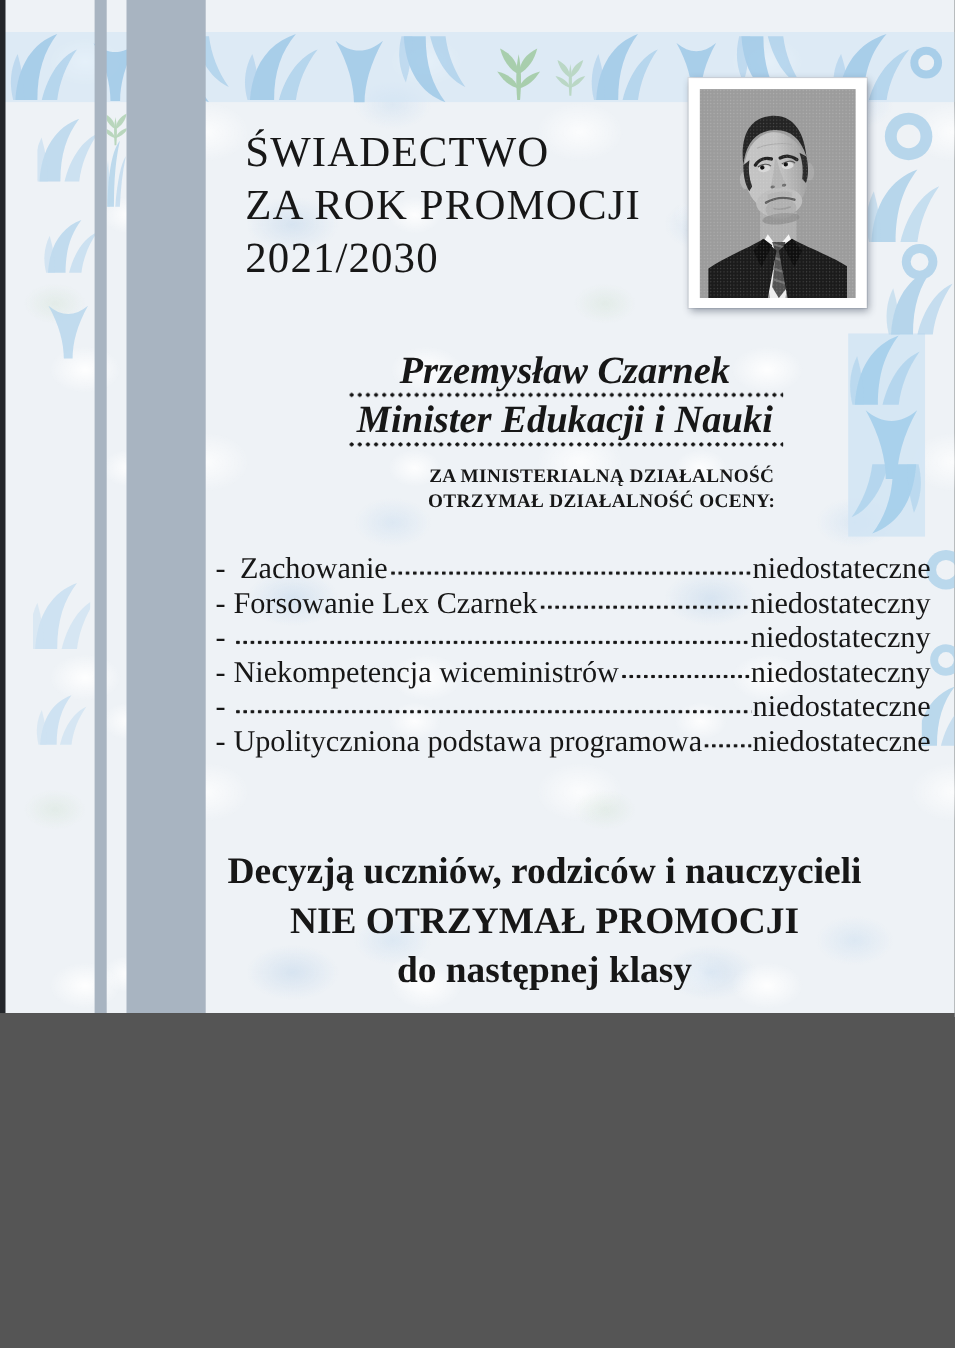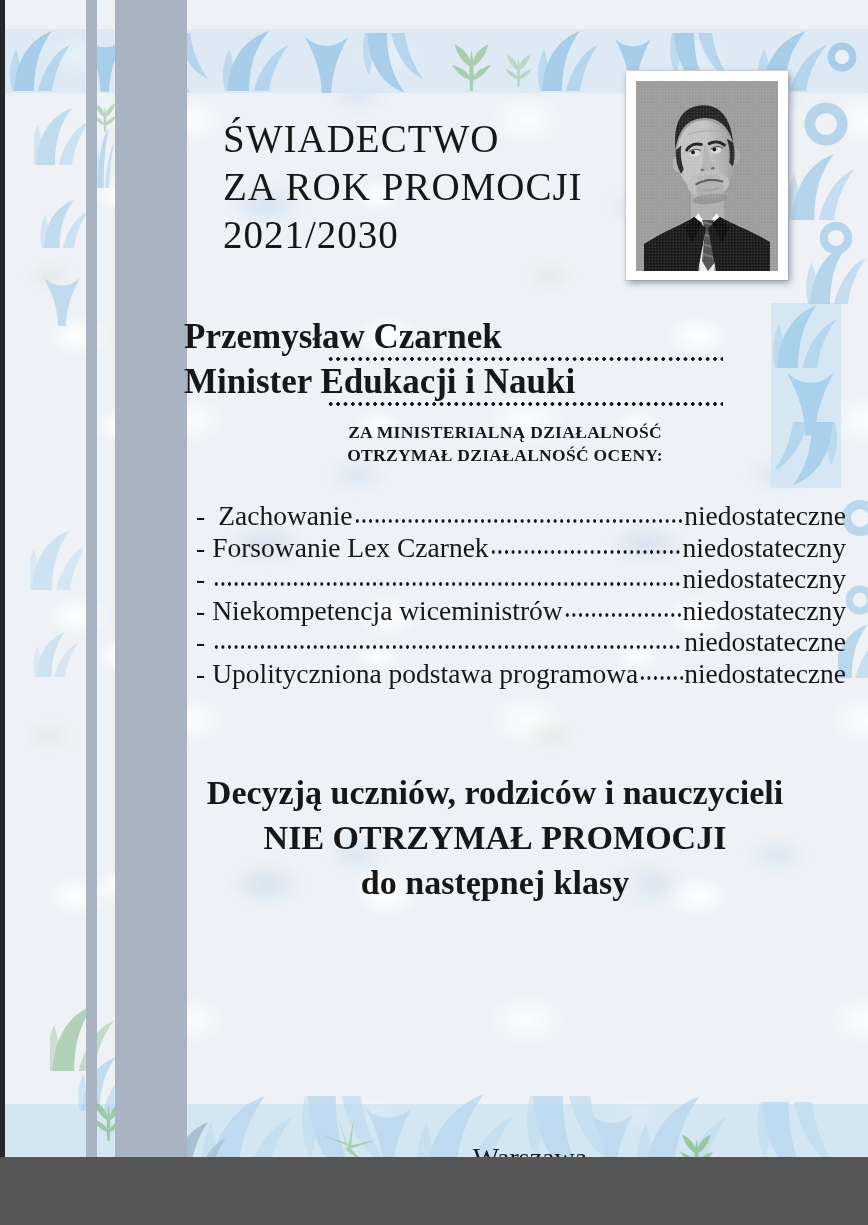--- a/index.html
+++ b/index.html
@@ -1,17 +1,17 @@
 <!DOCTYPE html>
 <html><head>
 <meta charset="utf-8">
 <style>
   html,body{margin:0;padding:0;background:#555;}
   .page{
-    position:relative;width:868px;height:1157px;overflow:hidden;
+    position:relative;width:868px;height:921px;overflow:hidden;
     font-family:"Liberation Serif","DejaVu Serif",serif;color:#171717;
     background-color:#eef2f6;
     background-image:
       radial-gradient(ellipse 46px 30px at 25% 20%, rgba(255,255,255,.95), rgba(255,255,255,0) 70%),
       radial-gradient(ellipse 60px 36px at 70% 60%, rgba(196,216,236,.55), rgba(196,216,236,0) 70%),
       radial-gradient(ellipse 34px 24px at 45% 85%, rgba(255,255,255,.9), rgba(255,255,255,0) 70%),
       radial-gradient(ellipse 50px 32px at 85% 25%, rgba(203,222,240,.5), rgba(203,222,240,0) 70%),
       radial-gradient(ellipse 40px 26px at 10% 60%, rgba(205,224,206,.35), rgba(205,224,206,0) 70%),
       radial-gradient(ellipse 56px 38px at 55% 40%, rgba(255,255,255,.8), rgba(255,255,255,0) 70%);
     background-size:310px 280px,380px 340px,260px 230px,420px 380px,500px 460px,340px 300px;
@@ -20,27 +20,27 @@
   .stripe{position:absolute;top:0;height:100%;background:#a8b4c1;z-index:4;}
   .stripe.thin{left:86px;width:11px;}
   .stripe.wide{left:115px;width:72px;}
   .orn{position:absolute;z-index:1;}
   .photo-frame{
     position:absolute;left:626px;top:71px;padding:10px 10px 9px 10px;background:#fff;
     box-shadow:2px 3px 7px rgba(40,50,70,.45),0 0 0 1px #d9dee4;z-index:6;
   }
   .photo-frame svg{display:block;width:142px;height:190px;}
   .title{position:absolute;left:223px;top:115px;z-index:6;font-size:39px;line-height:48px;letter-spacing:1px;}
-  .name-block{position:absolute;left:184px;top:318px;width:681px;text-align:left;z-index:6;}
+  .name-block{position:absolute;left:173px;top:318px;width:681px;text-align:center;z-index:6;font-style:italic;}
   .name-line{font-size:35px;line-height:38px;font-weight:bold;}
   .dotline{width:396px;height:6px;margin:0 auto 1px;
     background-image:radial-gradient(circle,#141414 1.6px,rgba(0,0,0,0) 2px);
     background-size:7.4px 6px;background-repeat:repeat-x;background-position:left center;}
   .intro{position:absolute;left:187px;top:421px;width:636px;text-align:center;z-index:6;
-    font-weight:bold;font-size:17.5px;line-height:23px;letter-spacing:.3px;}
+    font-weight:bold;font-size:17.5px;line-height:23px;letter-spacing:.3px;padding-left:42px;}
   .grades{position:absolute;left:196px;top:500px;width:650px;z-index:6;font-size:27.5px;}
   .grade-row{display:flex;align-items:baseline;height:31.5px;white-space:nowrap;}
   .g-bullet{margin-right:7px;}
   .grade-row.sp .g-bullet{margin-right:13px;}
   .g-leader{flex:1;align-self:stretch;margin:0 1px;
     background-image:radial-gradient(circle,#161616 1.5px,rgba(0,0,0,0) 1.9px);
     background-size:6.6px 10px;background-repeat:repeat-x;background-position:left 0 bottom 6px;}
   .decision{position:absolute;left:110px;top:770px;width:770px;text-align:center;z-index:6;
     font-weight:bold;font-size:34px;line-height:45px;}
   .footer{position:absolute;left:187px;top:1140px;width:686px;text-align:center;z-index:6;

